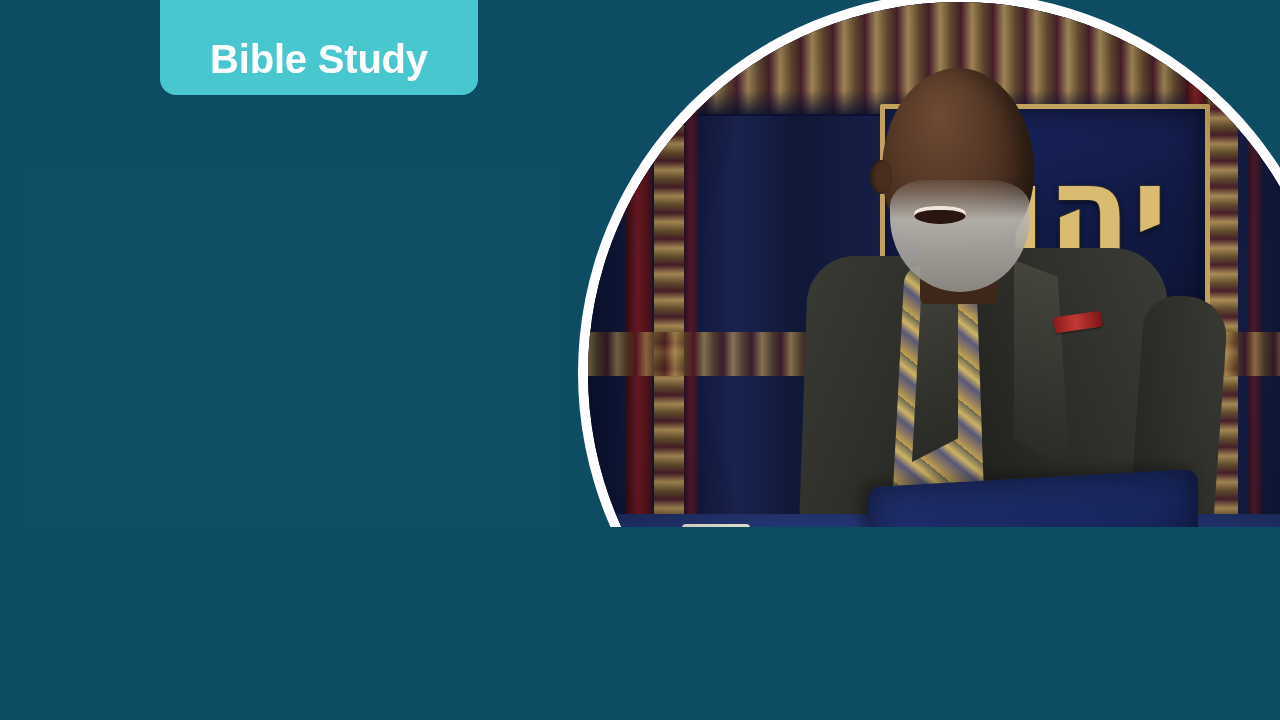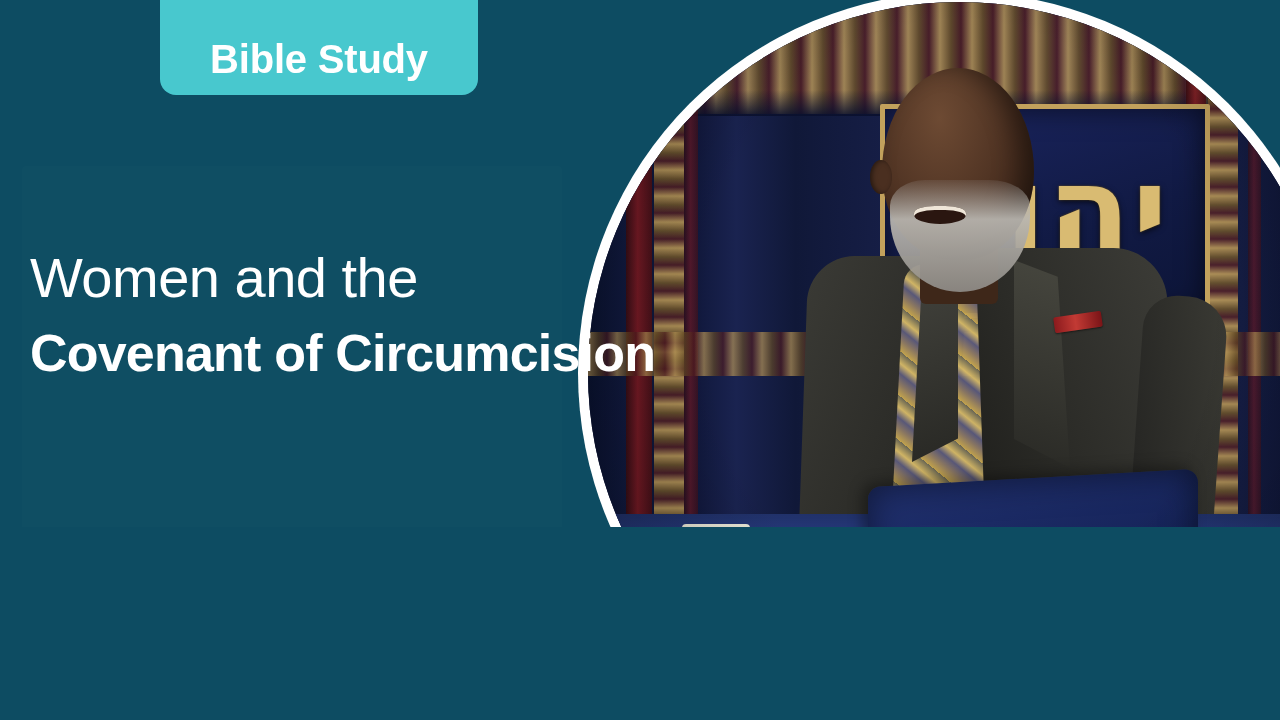--- a/index.html
+++ b/index.html
@@ -4,21 +4,21 @@
 <style>
   * { margin:0; padding:0; box-sizing:border-box; }
   html,body { width:1280px; height:720px; overflow:hidden; }
   body {
     font-family:"Liberation Sans", sans-serif;
     background:#0d4c62;
     position:relative;
   }
 
   
-  #stage { position:absolute; inset:0; width:1280px; height:527px; overflow:hidden; }
+  #stage { position:absolute; inset:0; width:1280px; height:527px; overflow:hidden;text-align:center; }
 
   .bg-top {
     position:absolute; left:0; top:0; width:1280px; height:549px;
     background:#0d4c62;
   }
   .bg-bottom {
     position:absolute; left:0; top:549px; width:1280px; height:171px;
     background:#15233a;
   }
   
@@ -485,24 +485,20 @@
       <div class="stylus"></div>
 
       <div class="vignette"></div>
     </div>
   </div>
 
   <div class="badge">
     <span class="badge-label">Bible Study</span>
   </div>
 
-  <div class="title-wrap">
-    <div class="title-line1">Women and the</div>
-    <div class="title-line2">Covenant of Circumcision</div>
-  </div>
 
   <div class="footer-logo">
 
     <svg class="globe-mark" viewBox="0 0 110 110">
       <defs>
         <linearGradient id="gcy" x1="0" y1="0" x2="1" y2="1">
           <stop offset="0%" stop-color="#22d3f0"></stop>
           <stop offset="55%" stop-color="#12b6d8"></stop>
           <stop offset="100%" stop-color="#0b5f7e"></stop>
         </linearGradient>

